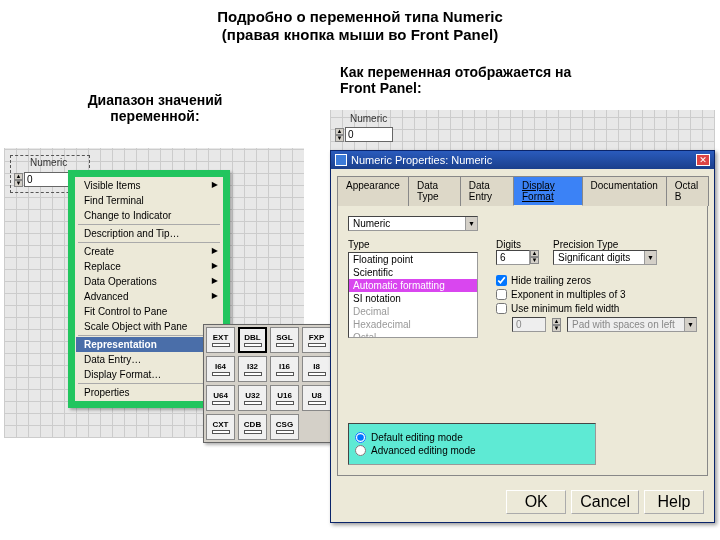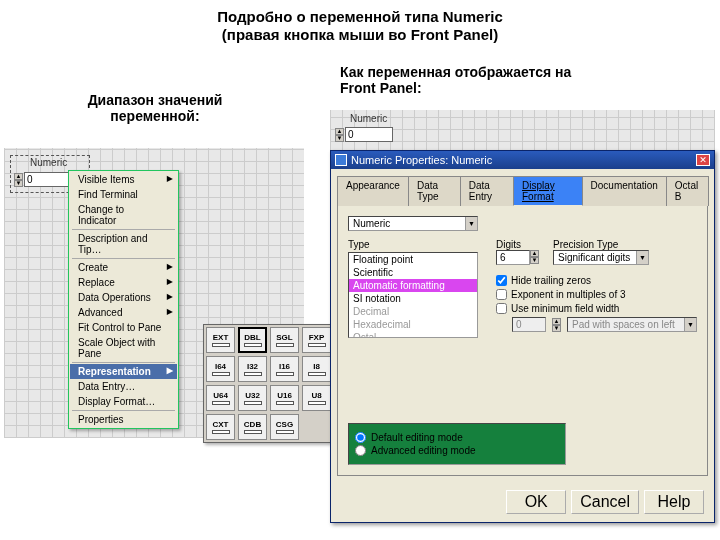--- a/index.html
+++ b/index.html
@@ -25,23 +25,23 @@
   .spinner { display: flex; flex-direction: column; }
   .spin { width: 9px; height: 7px; background: #d4d0c8; border: 1px solid #888; font-size: 6px; line-height: 5px; text-align: center; }
   .num-box { width: 48px; height: 15px; background: #fff; border: 1px solid #666; padding: 0 2px; font-size: 10px; line-height: 13px; }
   .num-lbl { position: absolute; font-size: 10px; color: #333; }
   .dashed { border: 1px dashed #555; position: absolute; }
 
   
   .ctx {
     position: absolute;
     background: #ece9d8;
-    border: 1px solid #22c55e;
+    border: 7px solid #22c55e;
     box-shadow: 2px 2px 3px rgba(0,0,0,0.3);
-    width: 111px;
+    width: 162px;
     padding: 1px;
     font-size: 10px;
   }
   .ctx .item { padding: 2px 14px 2px 8px; position: relative; cursor: default; }
   .ctx .item.sel { background: #4a6ea9; color: #fff; font-weight: bold; }
   .ctx .sep { height: 1px; background: #aaa; margin: 1px 2px; }
   .ctx .arrow { position: absolute; right: 4px; top: 2px; font-size: 8px; }
 
   
   .rep {
@@ -130,24 +130,24 @@
     width: 130px; height: 86px; overflow: hidden;
     margin-top: 2px;
   }
   .list .li { padding: 1px 4px; font-size: 10px; }
   .list .li.sel { background: #d946ef; color: #fff; }
   .list .li.dis { color: #999; }
   .cb { display: flex; align-items: center; gap: 4px; margin: 3px 0; }
   .cb input { width: 11px; height: 11px; }
   .radio-group {
     border: 1px inset #999;
-    background: #15803d;
+    background: #5eead4;
     padding: 6px;
     margin-top: 12px;
-    width: 218px;
+    width: 248px;
   }
   .rb { display: flex; align-items: center; gap: 5px; margin: 2px 0; }
   .rb input { width: 11px; height: 11px; }
   .dlg-btns {
     display: flex; justify-content: flex-end; gap: 5px;
     padding: 8px 10px;
   }
   .btn {
     min-width: 60px; padding: 2px 8px;
     background: #ece9d8; border: 1px outset #fff;
@@ -323,21 +323,21 @@
             <div style="display:flex;">
               <span class="txtin" style="width:34px;">6</span>
               <span style="display:flex;flex-direction:column;">
                 <span class="spin">▲</span>
                 <span class="spin">▼</span>
               </span>
             </div>
           </div>
           <div>
             <div class="lbl">Precision Type</div>
-            <div class="drop" style="width:96px;">
+            <div class="drop" style="width:104px;">
               <span>Significant digits</span><span class="arw">▼</span>
             </div>
           </div>
         </div>
 
         <div style="margin-top:10px;">
           <label class="cb">
             <input type="checkbox" checked="" style="">
               <span>Hide trailing zeros</span>
           </label>

